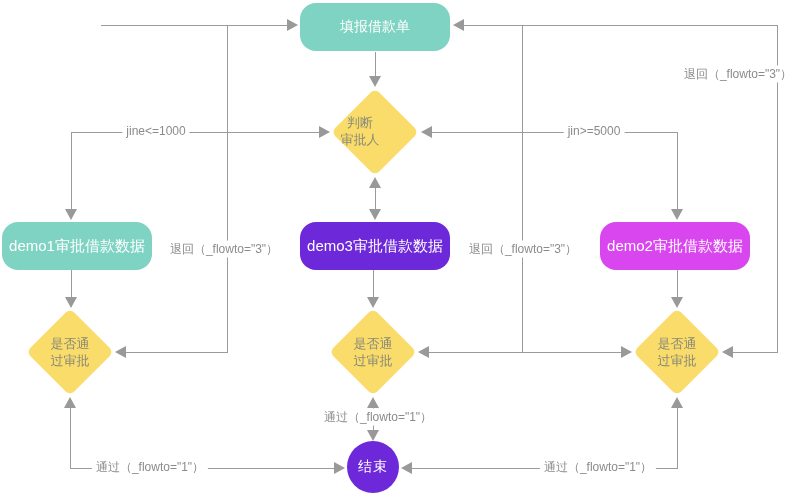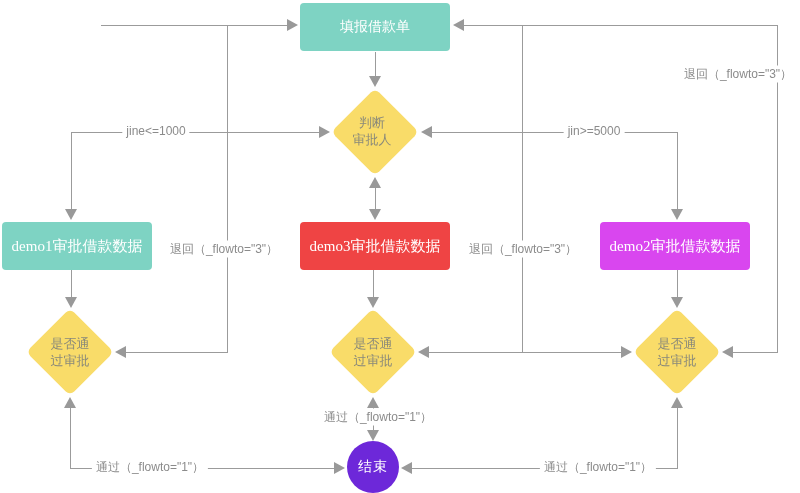--- a/index.html
+++ b/index.html
@@ -7,23 +7,23 @@
     position:relative;width:800px;height:493px;background:#ffffff;overflow:hidden;
     font-family:"Liberation Sans","DejaVu Sans",sans-serif;
   }
   
   .circle{
     position:absolute;width:52px;height:52px;border-radius:50%;
     display:flex;align-items:center;justify-content:center;
     color:#ffffff;font-size:14px;letter-spacing:1px;
   }
   .rect{
-    position:absolute;width:150px;height:48px;border-radius:4px;
+    position:absolute;width:150px;height:48px;border-radius:16px;
     display:flex;align-items:center;justify-content:center;
-    color:#ffffff;font-size:15px;font-family:Liberation Serif, serif;
+    color:#ffffff;font-size:15px;
   }
   .diamond{
     position:absolute;border-radius:6px;
   }
   .diamond-text{
     position:absolute;transform:translate(-50%,-50%);
     text-align:center;font-size:13px;line-height:17px;color:#89897a;
     white-space:nowrap;
   }
   
@@ -107,30 +107,30 @@
   <div class="edge-label" style="left:150px;top:467px;">通过（_flowto="1"）</div>
   <div class="edge-label" style="left:378px;top:417px;">通过（_flowto="1"）</div>
   <div class="edge-label" style="left:598px;top:467px;">通过（_flowto="1"）</div>
 
 
   <div class="rect" style="left:300px;top:3px;background:#7ed3c3;font-size:14px;">
     <span>填报借款单</span>
   </div>
 
   <div class="diamond" style="left:344px;top:101px;width:62px;height:62px;background:#f9dc69;transform:rotate(45deg);"></div>
-  <div class="diamond-text" style="left:372px;top:131px;">
+  <div class="diamond-text" style="left:360px;top:131px;">
     <div>判断</div>
     <div>审批人</div>
   </div>
 
   <div class="rect" style="left:2px;top:222px;background:#7ed3c3;align-items:center;">
     <span>demo1审批借款数据</span>
   </div>
 
-  <div class="rect" style="left:300px;top:222px;background:#ef4444;">
+  <div class="rect" style="left:300px;top:222px;background:#6d28d9;">
     <span>demo3审批借款数据</span>
   </div>
 
   <div class="rect" style="left:600px;top:222px;background:#d946ef;">
     <span>demo2审批借款数据</span>
   </div>
 
   <div class="diamond" style="left:39px;top:321px;width:62px;height:62px;background:#f9dc69;transform:rotate(45deg);"></div>
   <div class="diamond-text" style="left:70px;top:352px;">
     <div>是否通</div>

